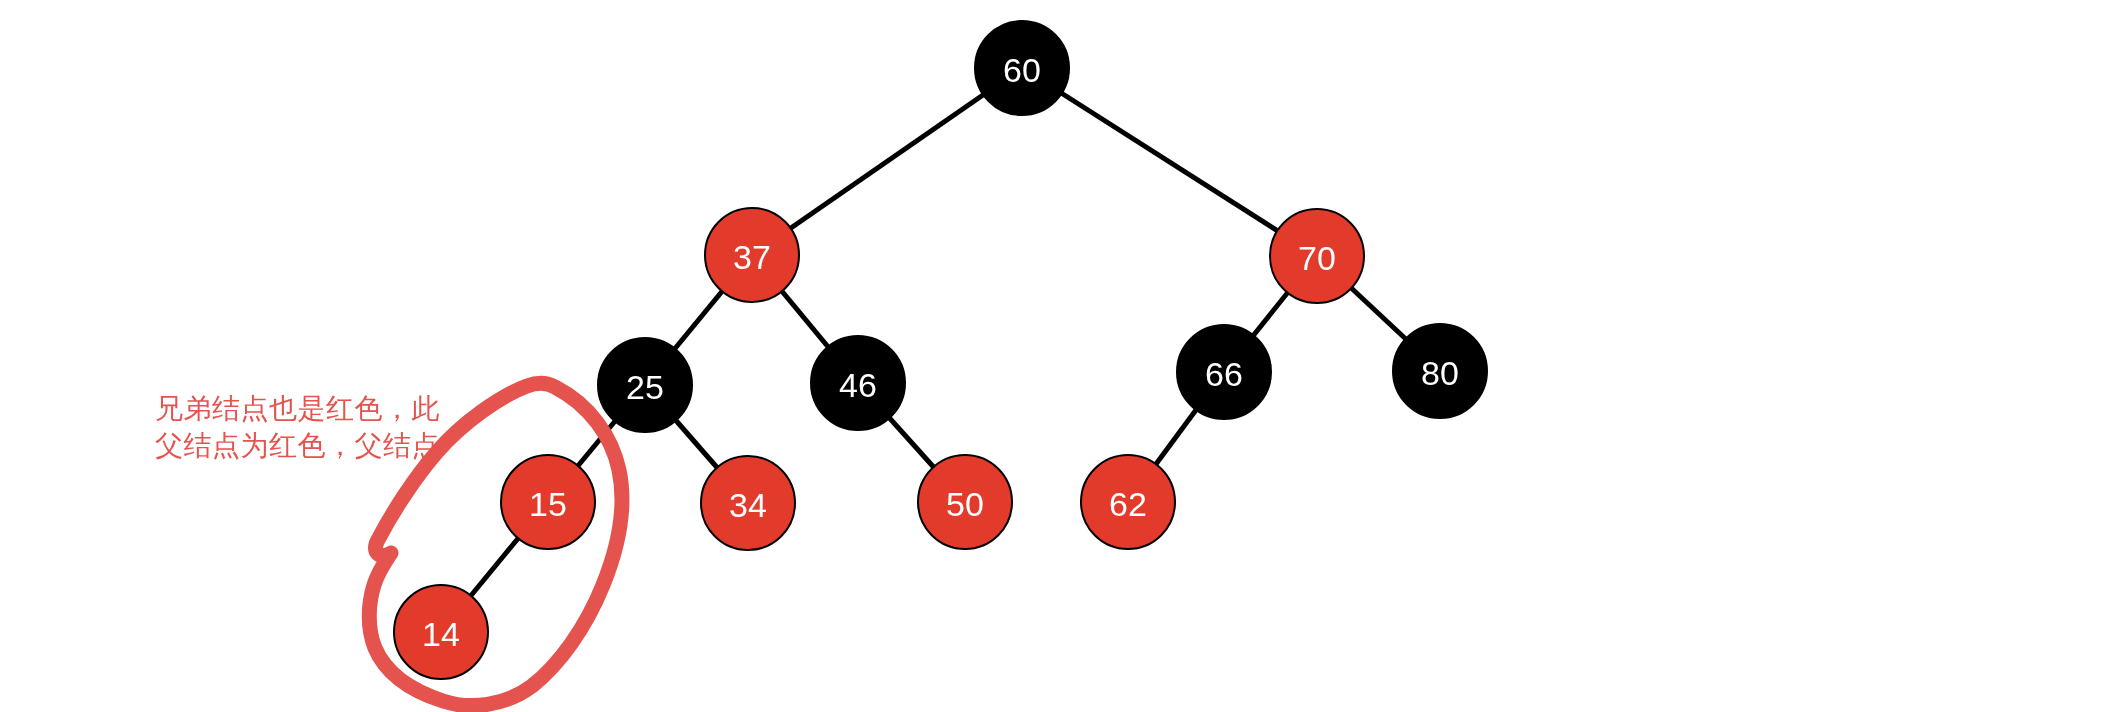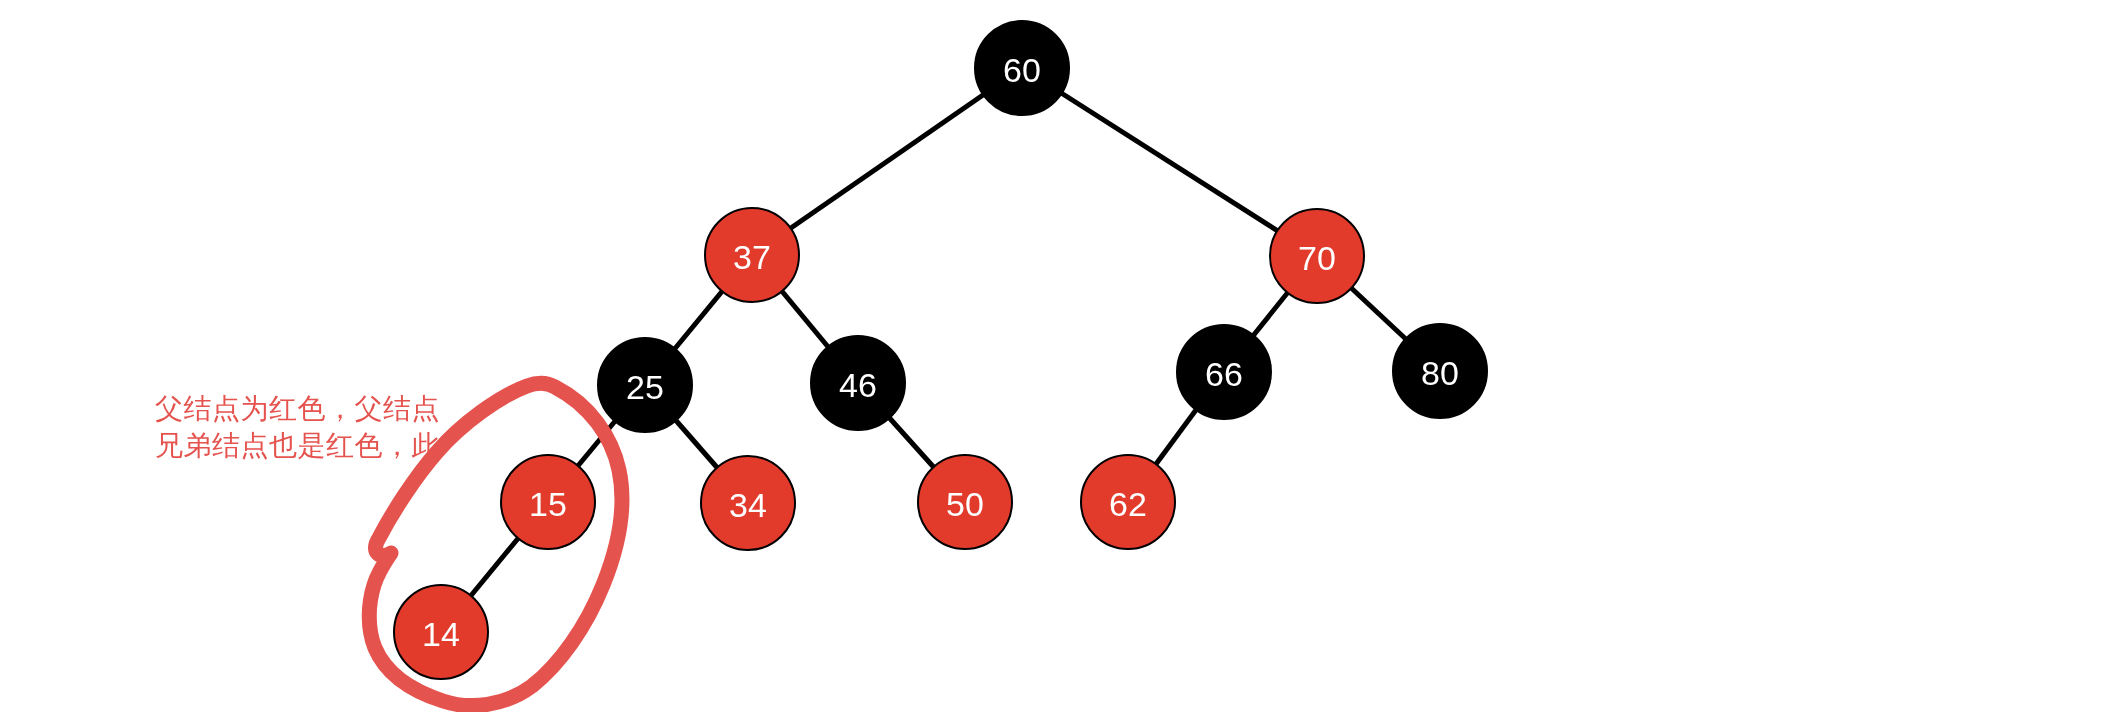--- a/index.html
+++ b/index.html
@@ -98,16 +98,16 @@
       <g>
         <circle cx="1128" cy="502" r="47" fill="#e23b2b" stroke="#000000" stroke-width="2"></circle>
         <text x="1128" y="504" class="node-label" fill="#ffffff">62</text>
       </g>
       <g>
         <circle cx="441" cy="632" r="47" fill="#e23b2b" stroke="#000000" stroke-width="2"></circle>
         <text x="441" y="634" class="node-label" fill="#ffffff">14</text>
       </g>
     </svg>
   <div id="annotation" style="color: rgb(229, 83, 78);">
+    <div>兄弟结点也是红色，此</div>
     <div>父结点为红色，父结点</div>
-    <div>兄弟结点也是红色，此</div>
   </div>
 </div>
 
 </body></html>

